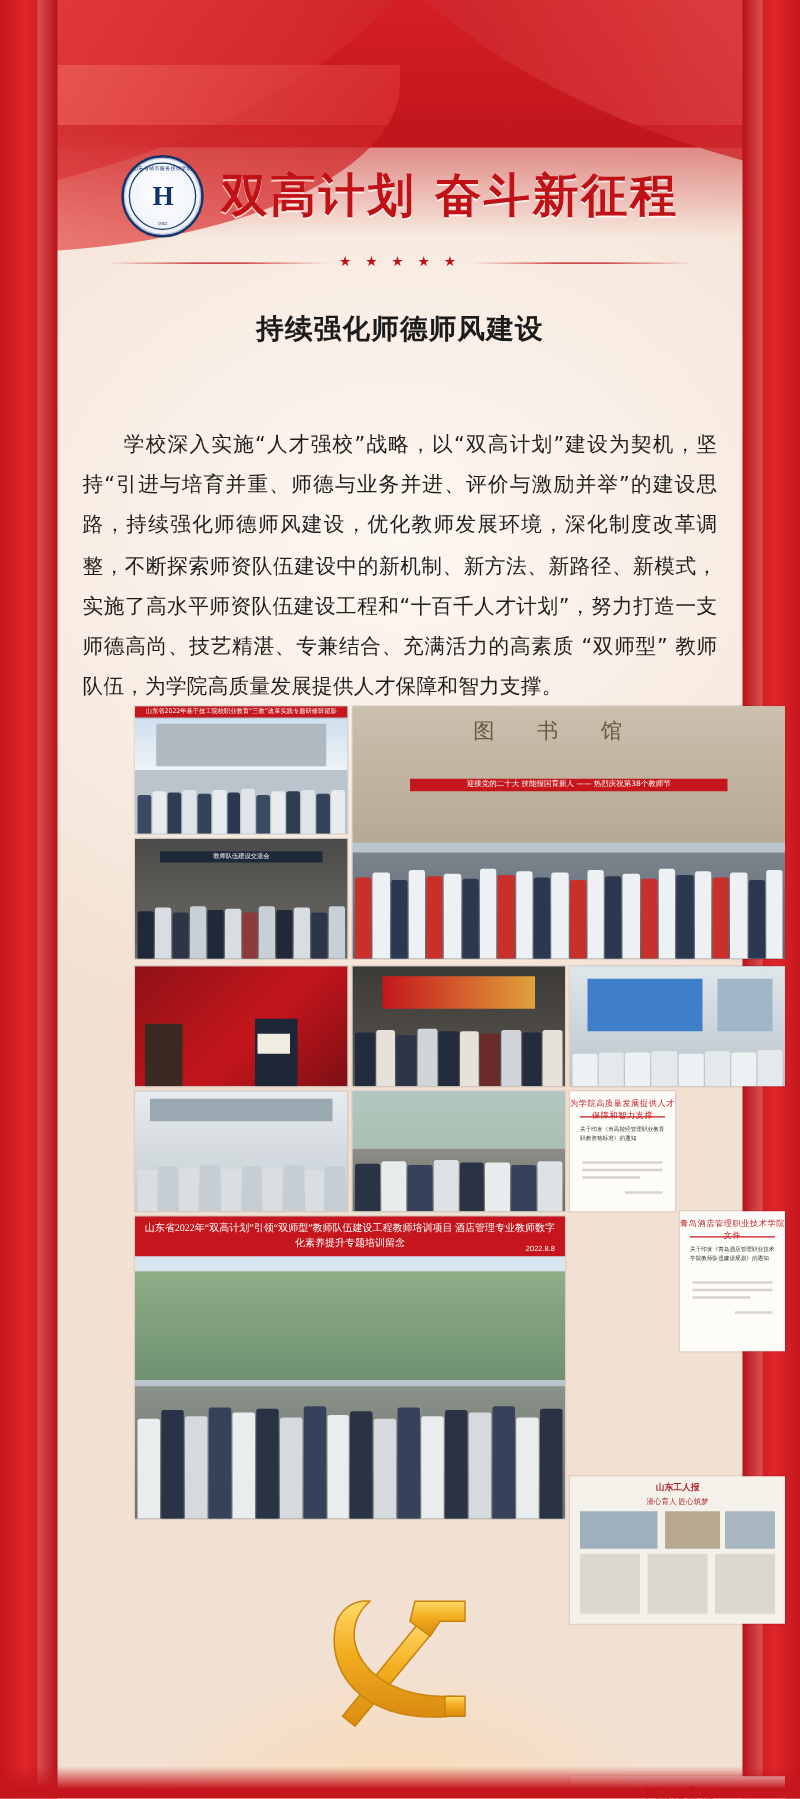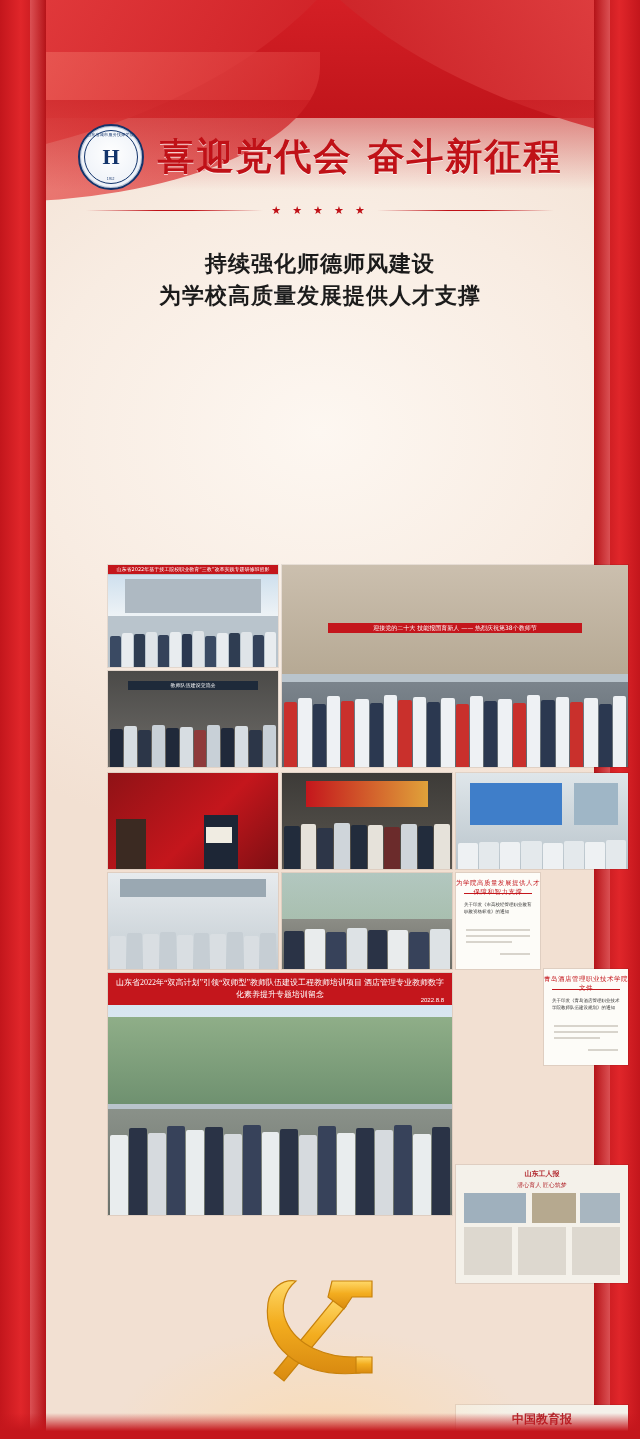--- a/index.html
+++ b/index.html
@@ -316,34 +316,34 @@
 
   <div class="content">
 
     <div class="headline">
       <div class="emblem">
         <div class="ring"></div>
         <div class="arc">山东省城市服务技师学院</div>
         <div class="glyph">H</div>
         <div class="arc-bottom">1952</div>
       </div>
-      <div class="main-title">喜迎党代会 奋斗新征程</div>
+      <div class="main-title">双高计划 奋斗新征程</div>
     </div>
 
     <div class="divider">
       <div class="line"></div>
       <div class="stars">★ ★ ★ ★ ★</div>
       <div class="line"></div>
     </div>
 
     <div class="subtitle">
       <div>持续强化师德师风建设</div>
-      <div>为学校高质量发展提供人才支撑</div>
     </div>
 
+    <div class="body-text">学校深入实施“人才强校”战略，以“双高计划”建设为契机，坚持“引进与培育并重、师德与业务并进、评价与激励并举”的建设思路，持续强化师德师风建设，优化教师发展环境，深化制度改革调整，不断探索师资队伍建设中的新机制、新方法、新路径、新模式，实施了高水平师资队伍建设工程和“十百千人才计划”，努力打造一支师德高尚、技艺精湛、专兼结合、充满活力的高素质 “双师型” 教师队伍，为学院高质量发展提供人才保障和智力支撑。</div>
 
     <div class="gallery">
 
       <div class="ph" style="left:48px; top:0; width:170px; height:102px;">
         <div class="band" style="top:0;">山东省2022年基于技工院校职业教育“三教”改革实践专题研修班留影</div>
         <div class="sky" style="top:10px; height:40%;"></div>
         <div class="bldg" style="left:10%; top:14px; width:80%; height:34px; background:#aeb9c2;"></div>
         <div class="crowd">
           <i style="height:52%;background:#3a4a63"></i>
             <i style="height:58%;background:#e8ecef"></i>
@@ -358,20 +358,21 @@
           <i style="height:57%;background:#2f3d52"></i>
             <i style="height:60%;background:#dfe4e8"></i>
           <i style="height:54%;background:#34425a"></i>
             <i style="height:59%;background:#e8ecef"></i>
         </div>
       </div>
 
       <div class="ph" style="left:222px; top:0; width:346px; height:202px;">
         <div class="sky" style="height:52%; background:linear-gradient(180deg,#d9cfc0,#cfc3b2);"></div>
         <div class="bldg" style="left:0; top:0; width:100%; height:54%; background:linear-gradient(180deg,#cbbfae,#b6a994);"></div>
+        <div style="position:absolute; top:8px; left:0; right:0; text-align:center; color:#6b5a3c; font-size:17px; letter-spacing:34px; font-family:'DejaVu Sans',sans-serif;">图书馆</div>
         <div class="band" style="top:58px; left:46px; right:46px; font-size:6px; background:#c4161c;">迎接党的二十大 技能报国育新人 —— 热烈庆祝第38个教师节</div>
         <div class="ground" style="height:42%; background:linear-gradient(180deg,#7b848c,#5e676e);"></div>
         <div class="crowd" style="height:46%;">
           <i style="height:70%;background:#c9302c"></i>
             <i style="height:74%;background:#eef1f4"></i>
           <i style="height:68%;background:#2b3850"></i>
             <i style="height:76%;background:#eef1f4"></i>
           <i style="height:71%;background:#c9302c"></i>
             <i style="height:73%;background:#eef1f4"></i>
           <i style="height:69%;background:#2b3850"></i>
@@ -489,21 +490,21 @@
 
       <div class="ph doc" style="left:396px; top:308px; width:84px; height:96px;">
         <div class="doc-title">为学院高质量发展提供人才保障和智力支撑</div>
         <div class="doc-rule"></div>
         <div style="position:absolute; top:28px; left:8px; right:8px; font-size:4.5px; color:#333; line-height:1.6; font-family:'DejaVu Sans',sans-serif;">关于印发《市高校经管理职业教育职教资格标准》的通知</div>
         <div class="doc-line" style="top:56px;"></div>
         <div class="doc-line" style="top:62px;"></div>
         <div class="doc-line" style="top:68px; right:28px;"></div>
         <div class="doc-line" style="top:80px; left:44px;"></div>
       </div>
-      <div class="ph doc" style="left:484px; top:308px; width:84px; height:96px;">
+      <div class="ph doc" style="left:484px; top:308px; width:84px; height:112px;">
         <div class="doc-title">青岛酒店管理职业技术学院文件</div>
         <div class="doc-rule"></div>
         <div style="position:absolute; top:28px; left:8px; right:8px; font-size:4.5px; color:#333; line-height:1.6; font-family:'DejaVu Sans',sans-serif;">关于印发《青岛酒店管理职业技术学院教师队伍建设规划》的通知</div>
         <div class="doc-line" style="top:56px;"></div>
         <div class="doc-line" style="top:62px;"></div>
         <div class="doc-line" style="top:68px; right:28px;"></div>
         <div class="doc-line" style="top:80px; left:44px;"></div>
       </div>
 
       <div class="ph banner-photo" style="left:48px; top:408px; width:344px; height:242px;">

